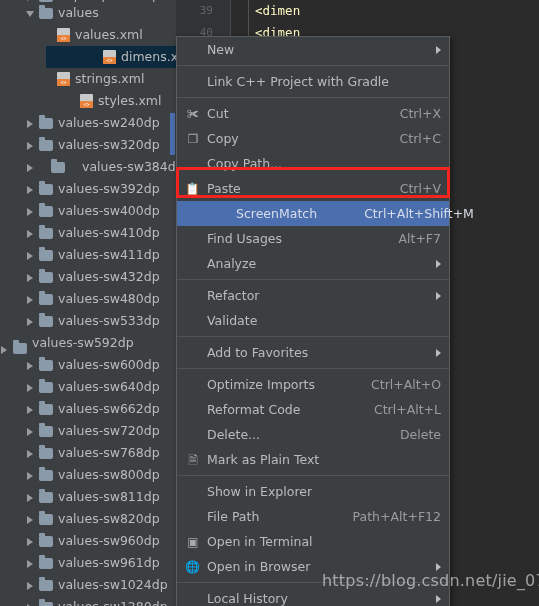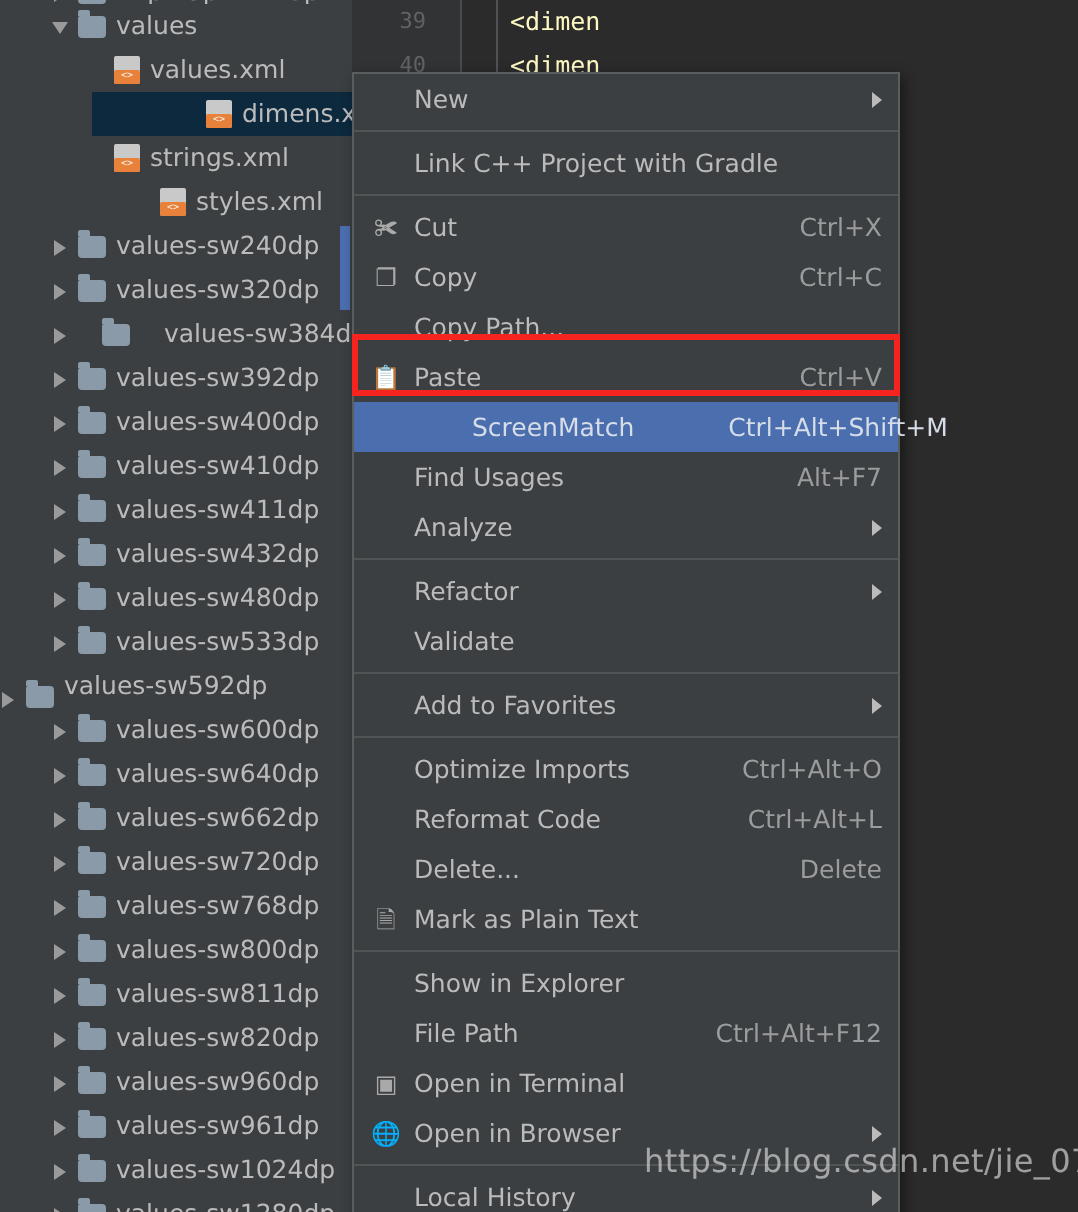--- a/index.html
+++ b/index.html
@@ -414,21 +414,21 @@
       <span class="mi-label">Mark as Plain Text</span>
     </div>
     <div class="menu-sep"></div>
     <div class="menu-item">
       <span class="mi-icon blank"></span>
       <span class="mi-label">Show in Explorer</span>
     </div>
     <div class="menu-item">
       <span class="mi-icon blank"></span>
       <span class="mi-label">File Path</span>
-      <span class="mi-shortcut">Ctrl+Alt+F12</span>
+      <span class="mi-shortcut">Path+Alt+F12</span>
     </div>
     <div class="menu-item">
       <span class="mi-icon">▣</span>
       <span class="mi-label">Open in Terminal</span>
     </div>
     <div class="menu-item">
       <span class="mi-icon">🌐</span>
       <span class="mi-label">Open in Browser</span>
       <span class="mi-arrow"></span>
     </div>

